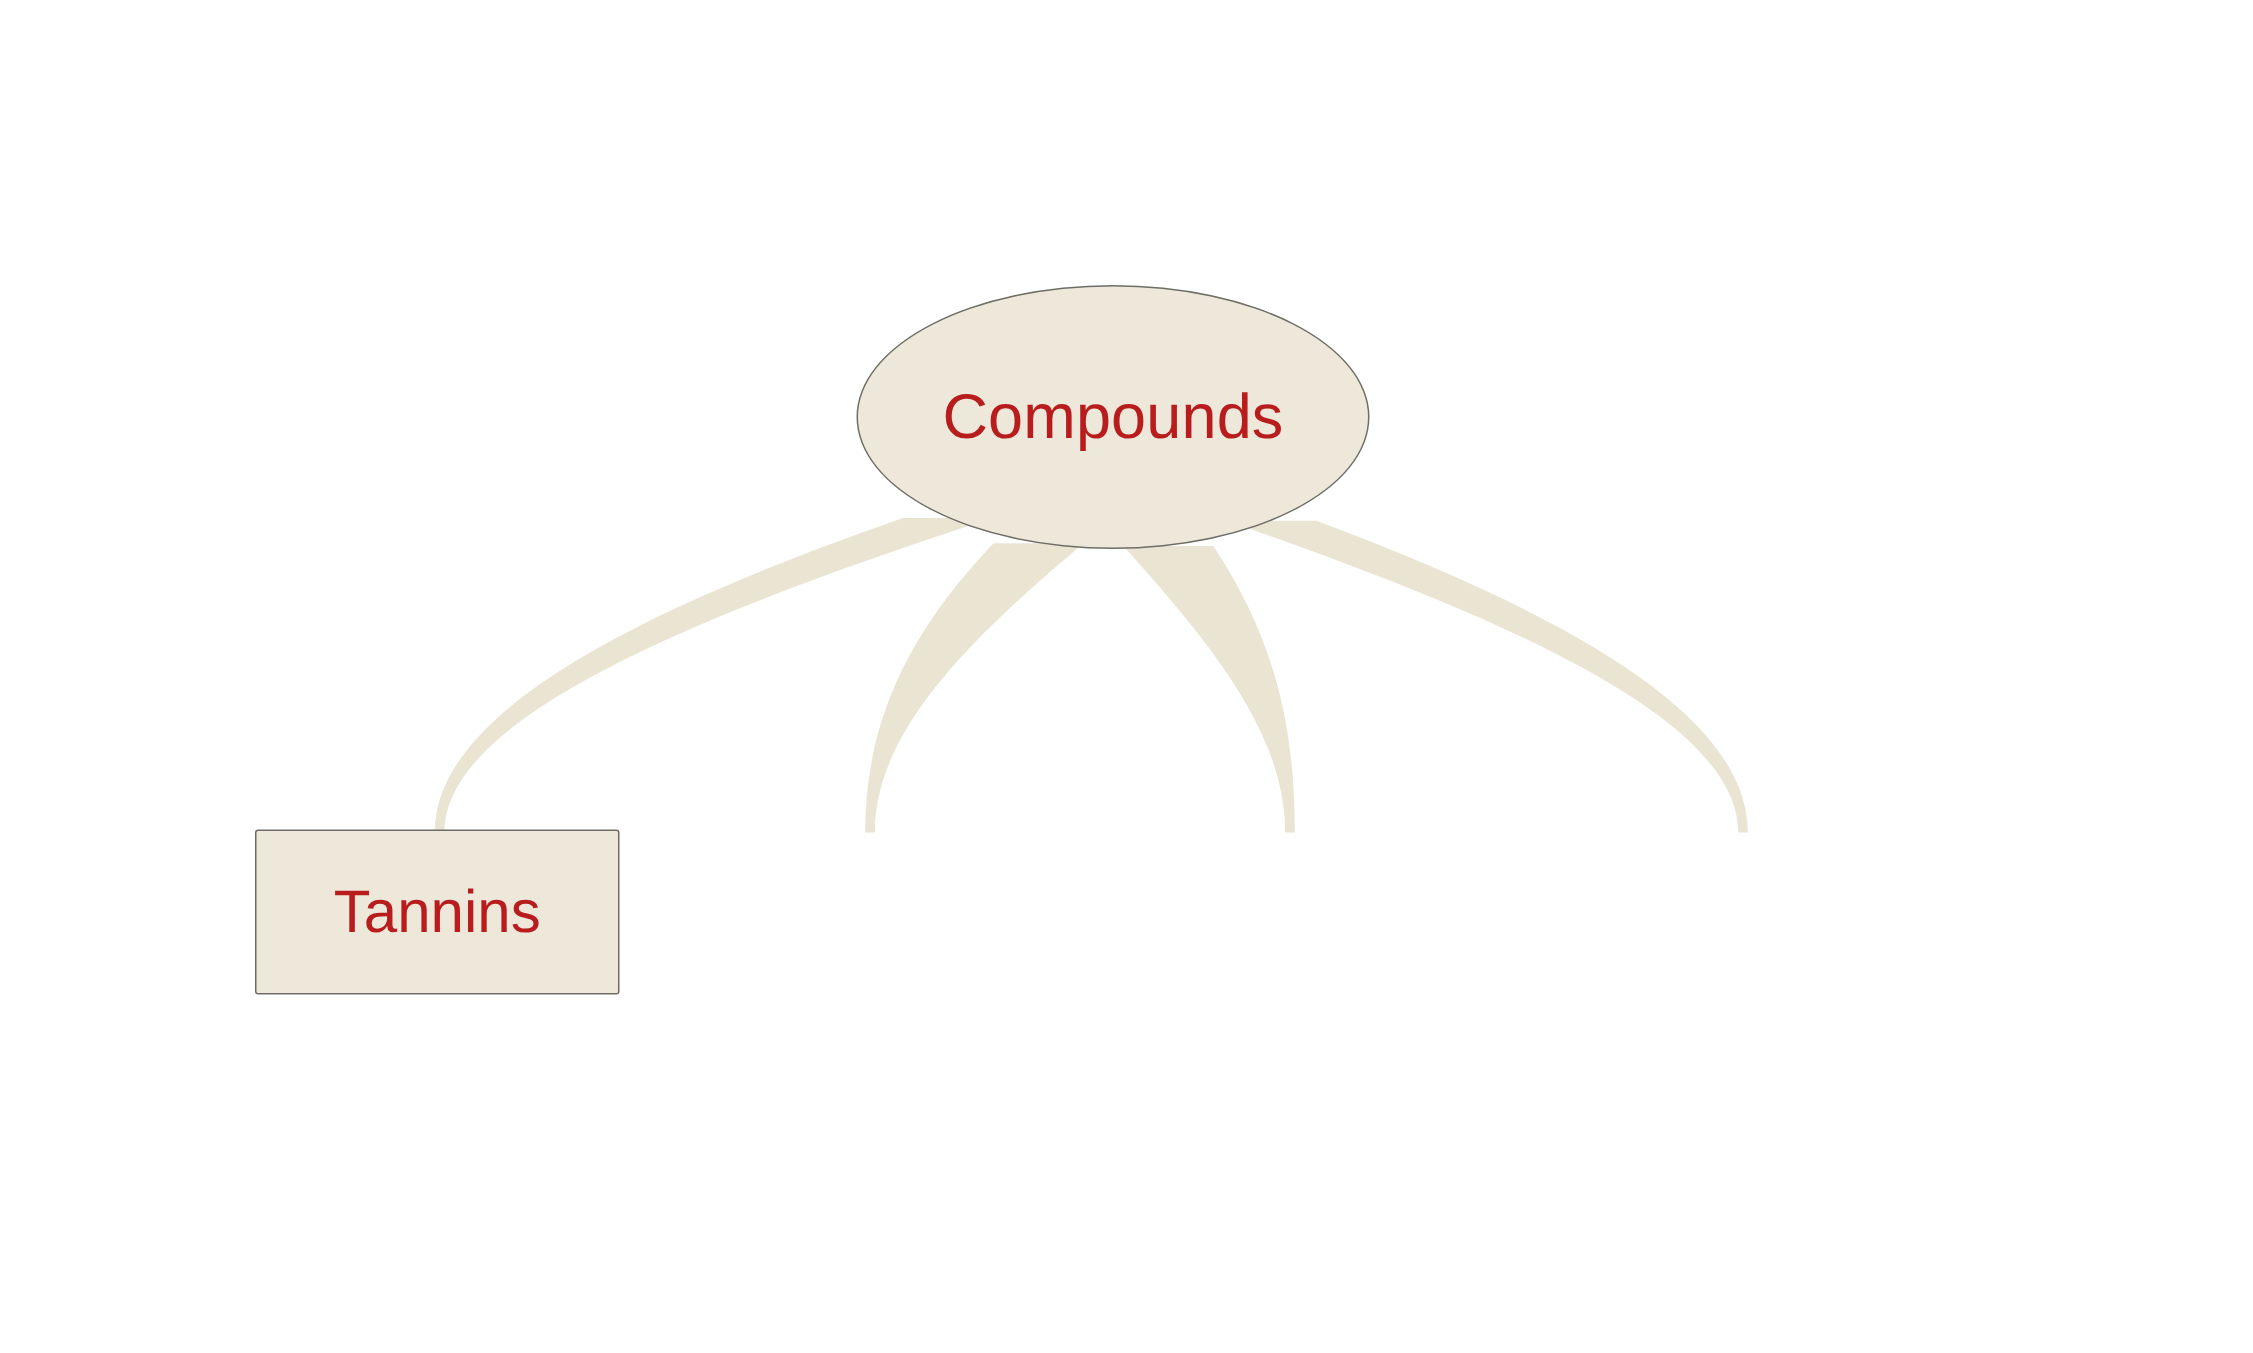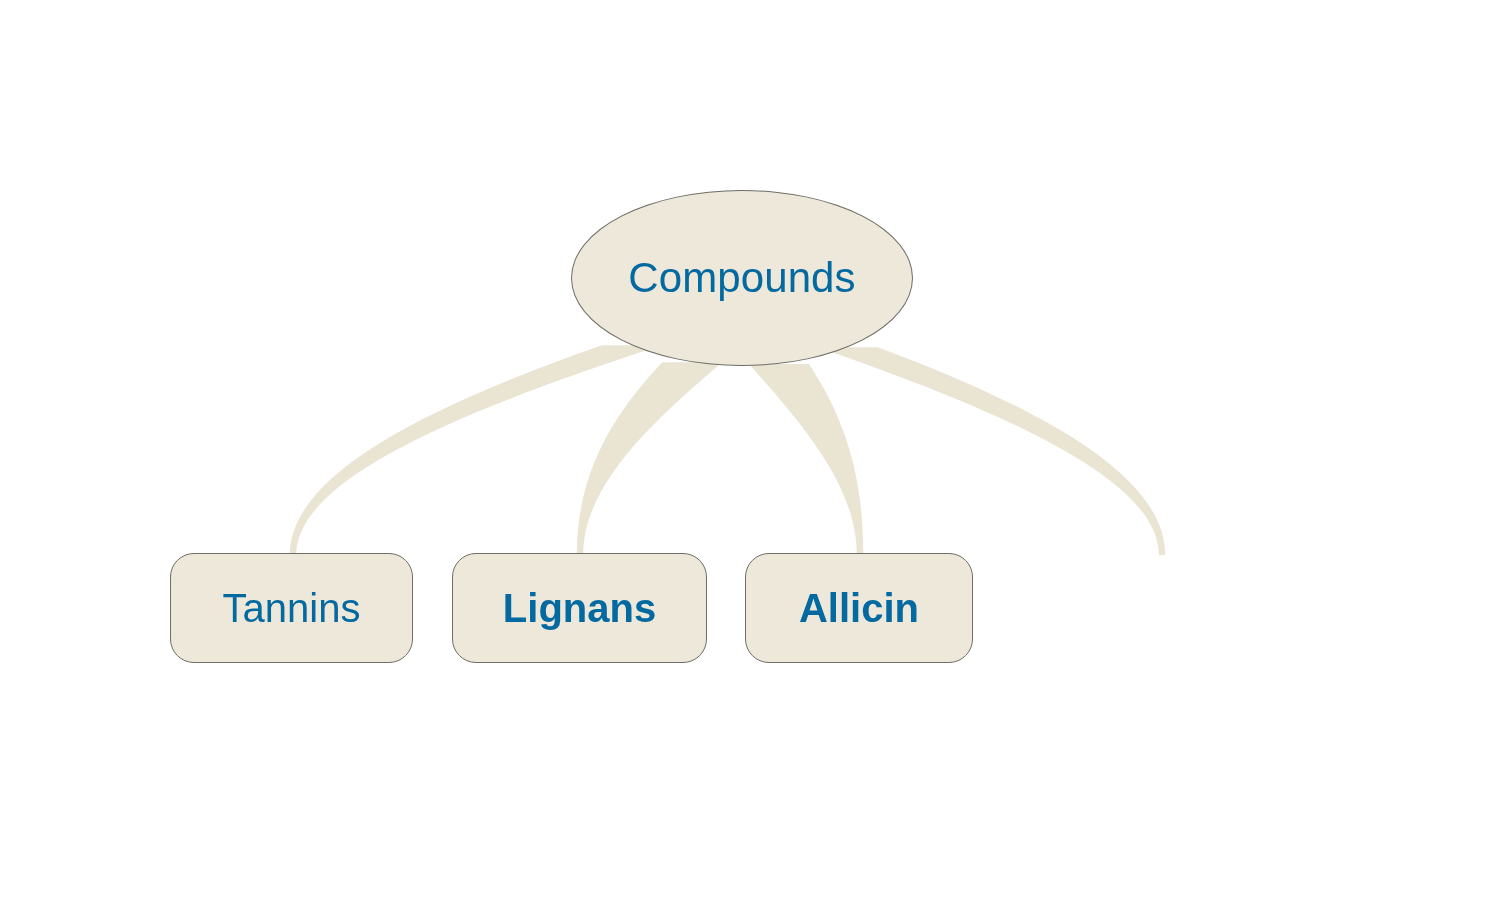--- a/index.html
+++ b/index.html
@@ -28,34 +28,34 @@
     height: 902px;
   }
   .node {
     position: absolute;
     box-sizing: border-box;
     display: flex;
     align-items: center;
     justify-content: center;
     background: #EDE8DA;
     border: 1.4px solid #6e6e66;
-    color: #0369a1;
+    color: #b91c1c;
     text-align: center;
     line-height: 1;
     white-space: nowrap;
     z-index: 3;
   }
   .node-root {
     border-radius: 50%;
     font-size: 42px;
     font-weight: 400;
     letter-spacing: 0.1px;
   }
   .node-leaf {
-    border-radius: 24px;
+    border-radius: 2px;
     font-size: 40px;
     justify-content: center;
   }
   .node-leaf.weight-bold { font-weight: 700; }
   .node-leaf.weight-normal { font-weight: 400; }
   .node-label { display: block; }
 </style>
 </head>
 <body>
 
@@ -71,22 +71,16 @@
   </svg>
 
   <div class="node node-root" id="root-node" style="left: 571px; top: 190px; width: 342px; height: 176px;">
     <span class="node-label">Compounds</span>
   </div>
 
   <div class="node node-leaf weight-normal" id="leaf-0" style="left: 170px; top: 553px; width: 243px; height: 110px;">
     <span class="node-label">Tannins</span>
   </div>
 
-  <div class="node node-leaf weight-bold" id="leaf-1" style="left: 452px; top: 553px; width: 255px; height: 110px;">
-    <span class="node-label">Lignans</span>
-  </div>
 
-  <div class="node node-leaf weight-bold" id="leaf-2" style="left: 745px; top: 553px; width: 228px; height: 110px;">
-    <span class="node-label">Allicin</span>
-  </div>
 
 
 </div>
 
 </body></html>

